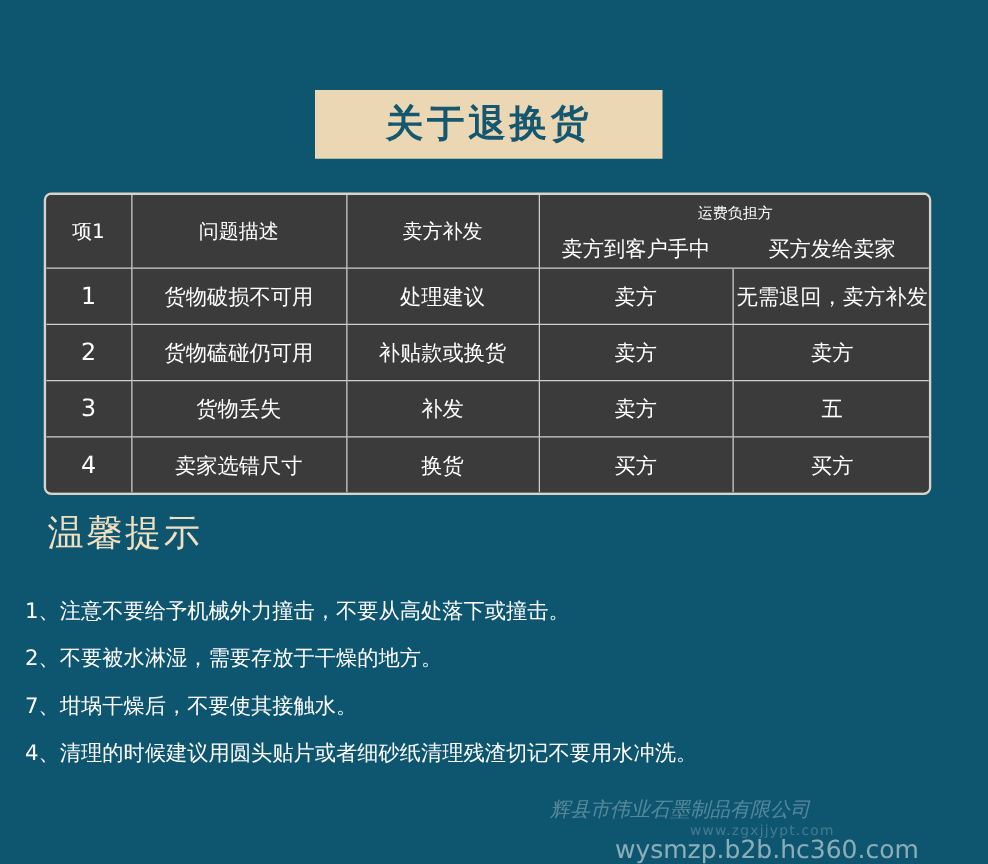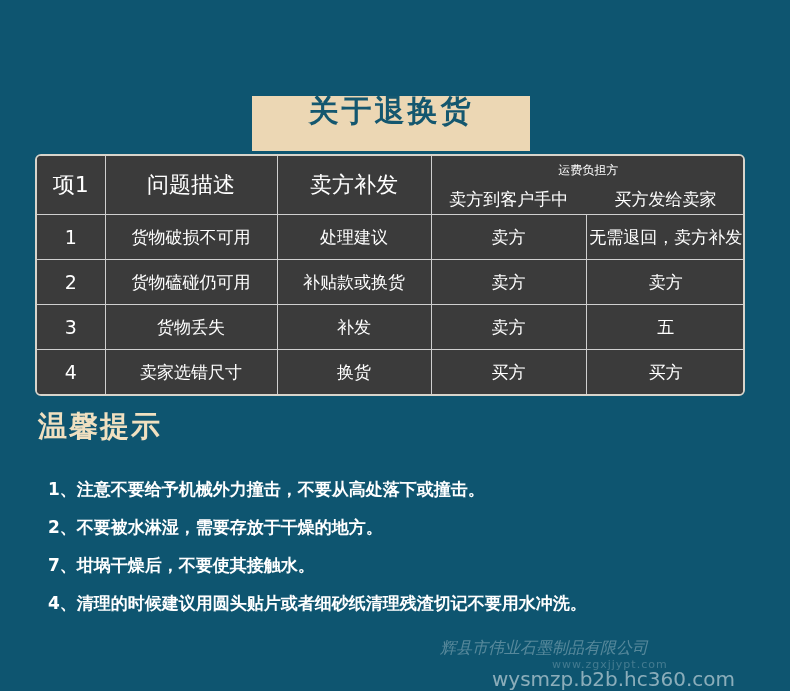--- a/index.html
+++ b/index.html
@@ -17,23 +17,22 @@
 
   
   #title-banner {
     position: absolute;
     left: 252px;
     top: 72px;
     width: 278px;
     height: 55px;
     background: #ecd7b4;
     display: flex;
-    align-items: flex-start;
+    align-items: center;
     justify-content: center;
-    margin-top: 24px;
   }
   #title-banner .title-text {
     color: #14576f;
     font-size: 30px;
     font-weight: bold;
     letter-spacing: 3px;
     line-height: 1;
   }
 
   
@@ -68,21 +67,21 @@
   #returns-table tbody tr:last-child > * { border-bottom: none; }
 
   .col-item   { width: 68px; }
   .col-desc   { width: 172px; }
   .col-advice { width: 154px; }
   .col-ship1  { width: 155px; }
   .col-ship2  { width: 159px; }
 
   .head-cell {
     height: 58px;
-    font-size: 22px;
+    font-size: 16px;
   }
   .head-merged-top {
     height: 28px;
     font-size: 12px;
     border-bottom: none !important;
   }
   .head-merged-sub {
     height: 30px;
     font-size: 17px;
     border-top: none !important;
@@ -96,33 +95,32 @@
   }
   .data-cell.idx { font-size: 19px; }
 
   
   #tips-heading {
     position: absolute;
     left: 38px;
     top: 412px;
     color: #f0e0c0;
     font-size: 29px;
-    font-weight: bold;
+    font-weight: normal;
     letter-spacing: 2px;
     line-height: 1;
   }
   #tips-list {
     position: absolute;
-    left: 48px;
+    left: 20px;
     top: 470px;
     width: 720px;
     margin: 0;
     padding: 0;
     list-style: none;
-    font-weight: bold;
   }
   #tips-list li {
     color: #ffffff;
     font-size: 17px;
     line-height: 38px;
     white-space: nowrap;
   }
 
   
   #watermark {

